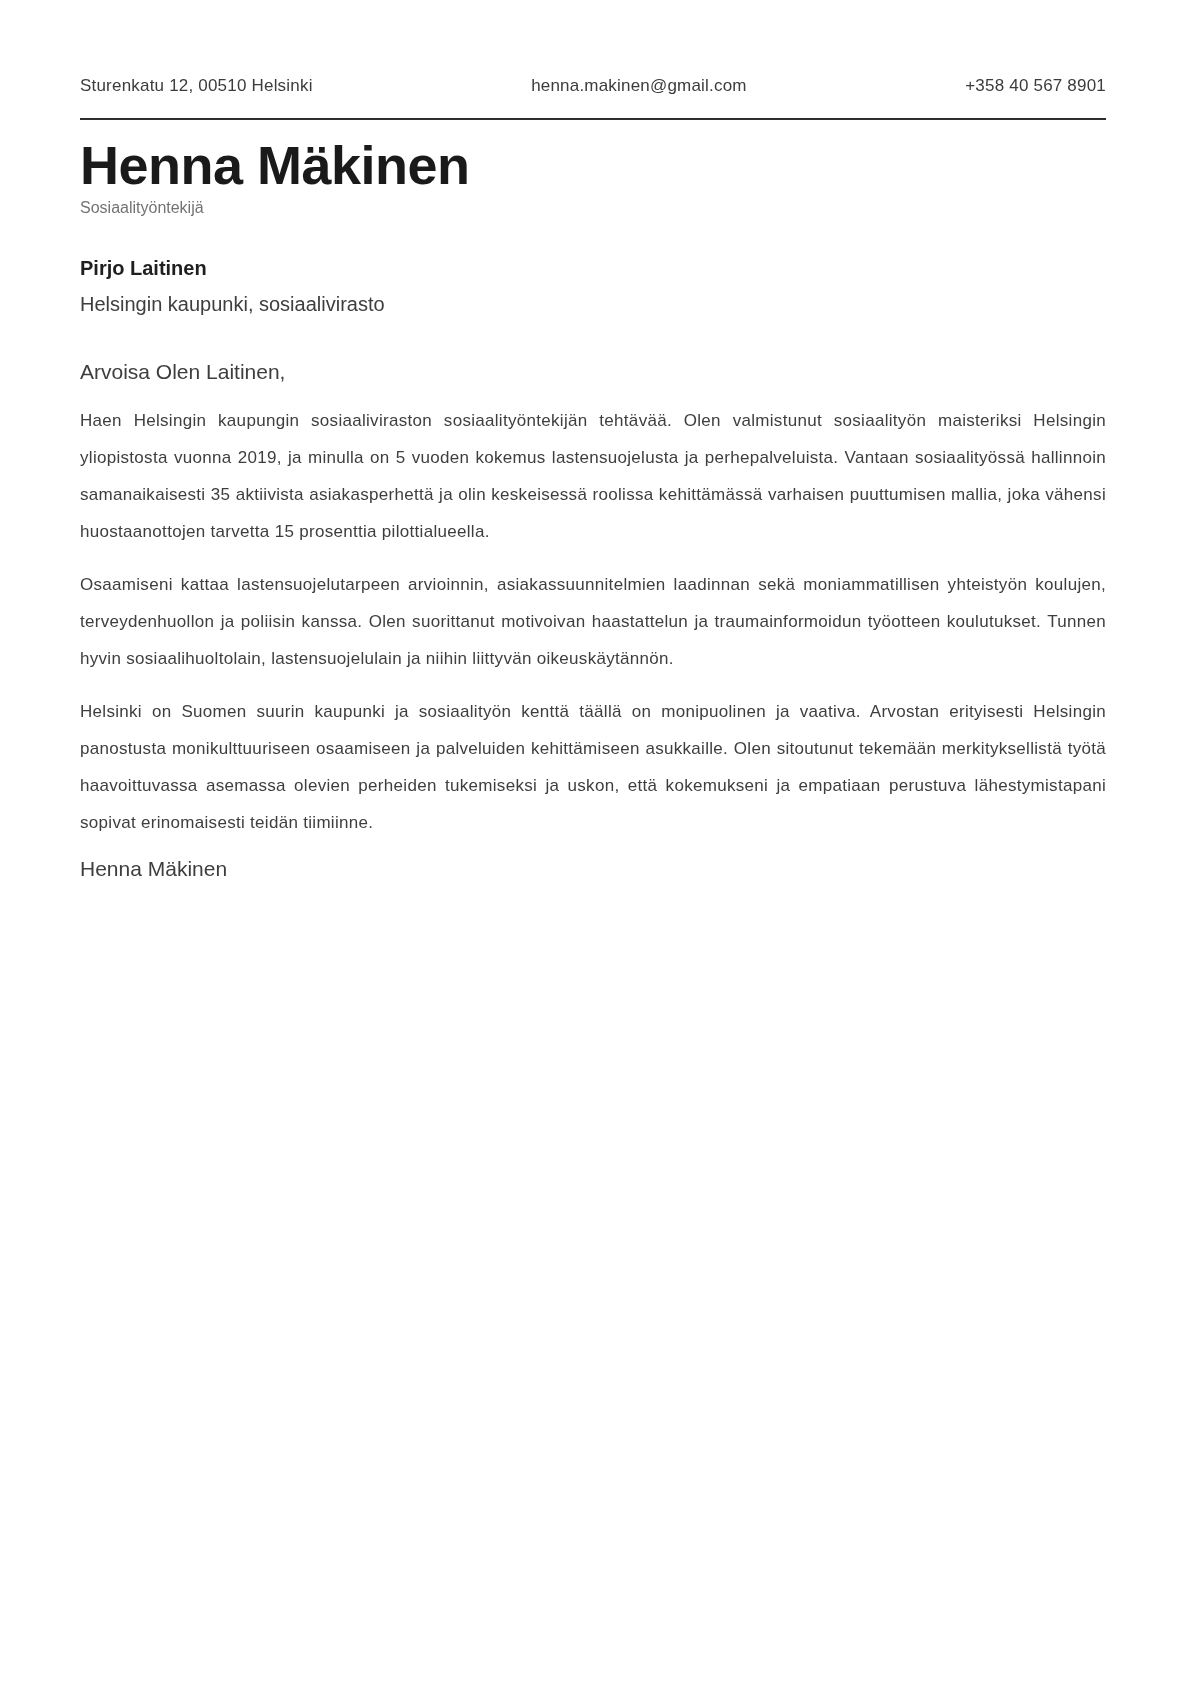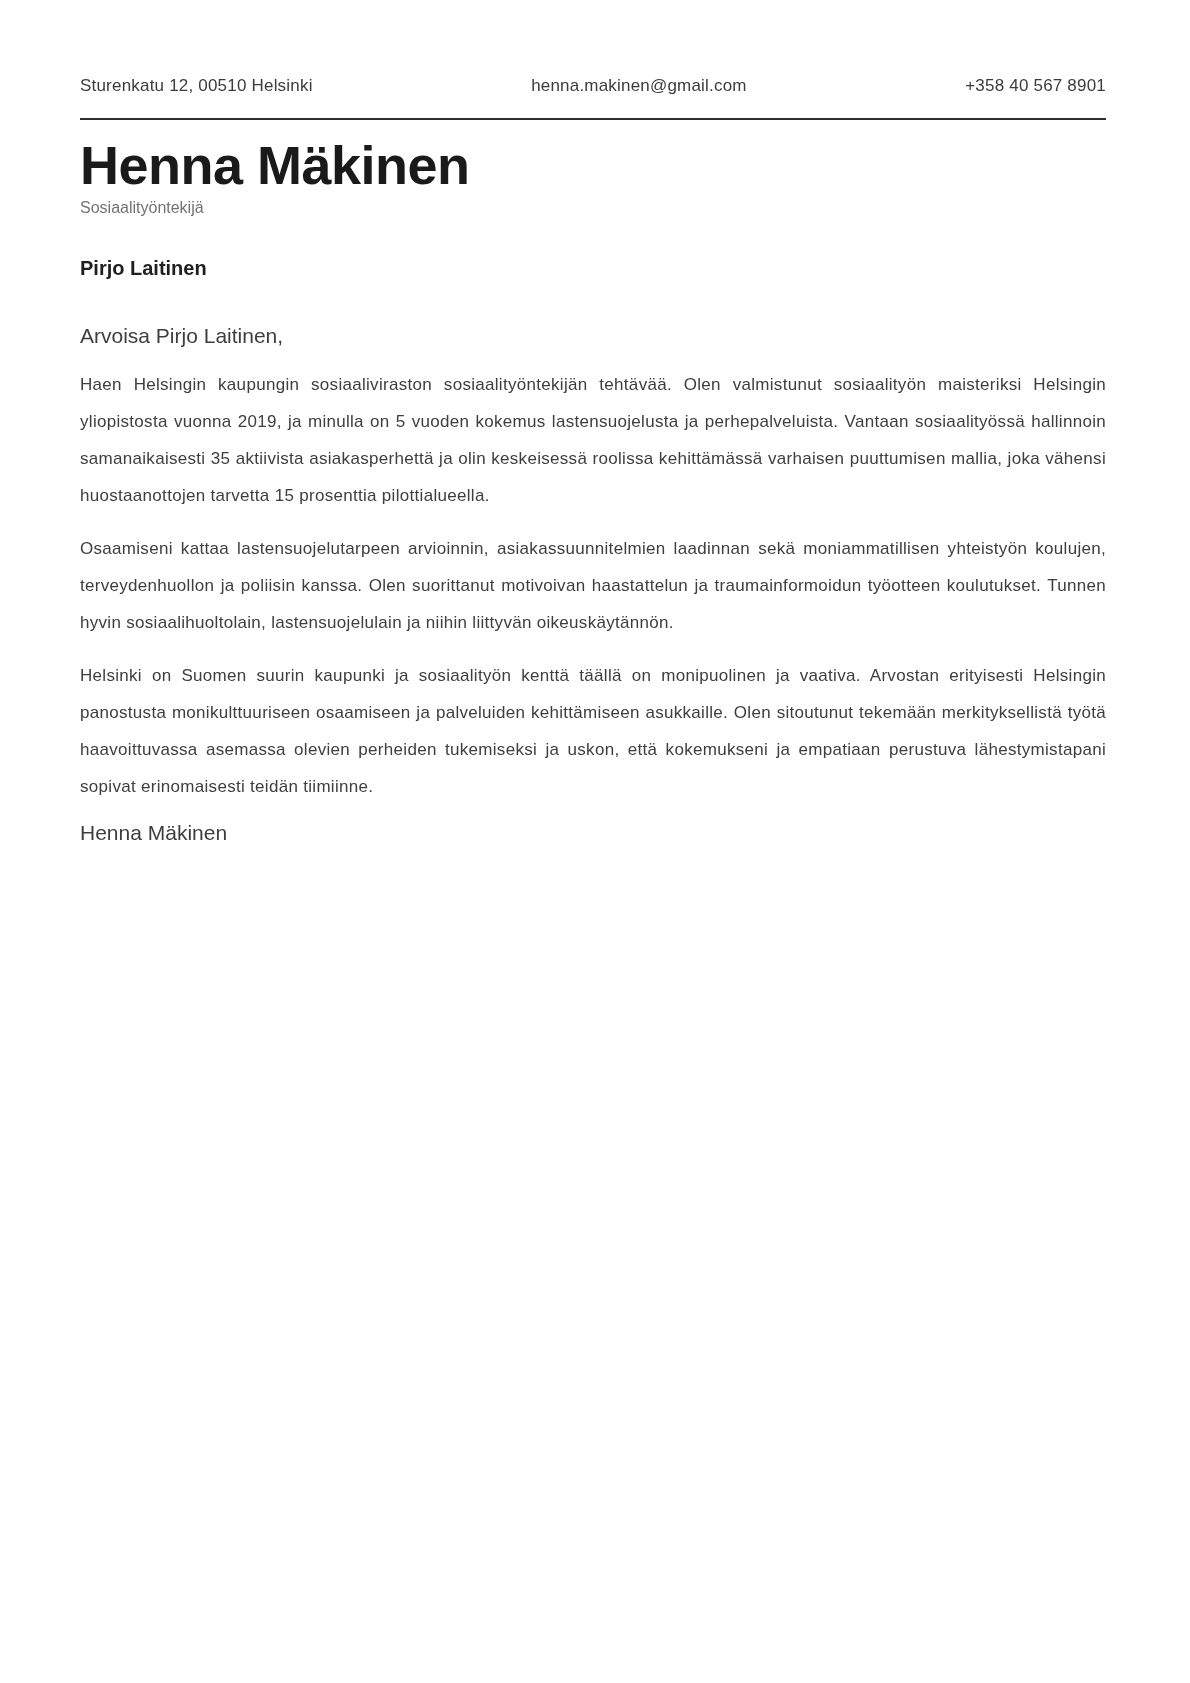--- a/index.html
+++ b/index.html
@@ -102,23 +102,24 @@
 
   <hr class="divider">
 
   <h1 class="applicant-name">Henna Mäkinen</h1>
 
   <div class="applicant-title">Sosiaalityöntekijä</div>
 
 
   <div class="recipient">
     <div class="recipient-name">Pirjo Laitinen</div>
+    <div class="recipient-org">Helsingin kaupunki, sosiaalivirasto</div>
   </div>
 
-  <div class="salutation">Arvoisa Pirjo Laitinen,</div>
+  <div class="salutation">Arvoisa Olen Laitinen,</div>
 
   <p class="body-para first">Haen Helsingin kaupungin sosiaaliviraston sosiaalityöntekijän tehtävää. Olen valmistunut sosiaalityön maisteriksi Helsingin yliopistosta vuonna 2019, ja minulla on 5 vuoden kokemus lastensuojelusta ja perhepalveluista. Vantaan sosiaalityössä hallinnoin samanaikaisesti 35 aktiivista asiakasperhettä ja olin keskeisessä roolissa kehittämässä varhaisen puuttumisen mallia, joka vähensi huostaanottojen tarvetta 15 prosenttia pilottialueella.</p>
 
   <p class="body-para">Osaamiseni kattaa lastensuojelutarpeen arvioinnin, asiakassuunnitelmien laadinnan sekä moniammatillisen yhteistyön koulujen, terveydenhuollon ja poliisin kanssa. Olen suorittanut motivoivan haastattelun ja traumainformoidun työotteen koulutukset. Tunnen hyvin sosiaalihuoltolain, lastensuojelulain ja niihin liittyvän oikeuskäytännön.</p>
 
   <p class="body-para">Helsinki on Suomen suurin kaupunki ja sosiaalityön kenttä täällä on monipuolinen ja vaativa. Arvostan erityisesti Helsingin panostusta monikulttuuriseen osaamiseen ja palveluiden kehittämiseen asukkaille. Olen sitoutunut tekemään merkityksellistä työtä haavoittuvassa asemassa olevien perheiden tukemiseksi ja uskon, että kokemukseni ja empatiaan perustuva lähestymistapani sopivat erinomaisesti teidän tiimiinne.</p>
 
 
   <div class="signature">Henna Mäkinen</div>
 

